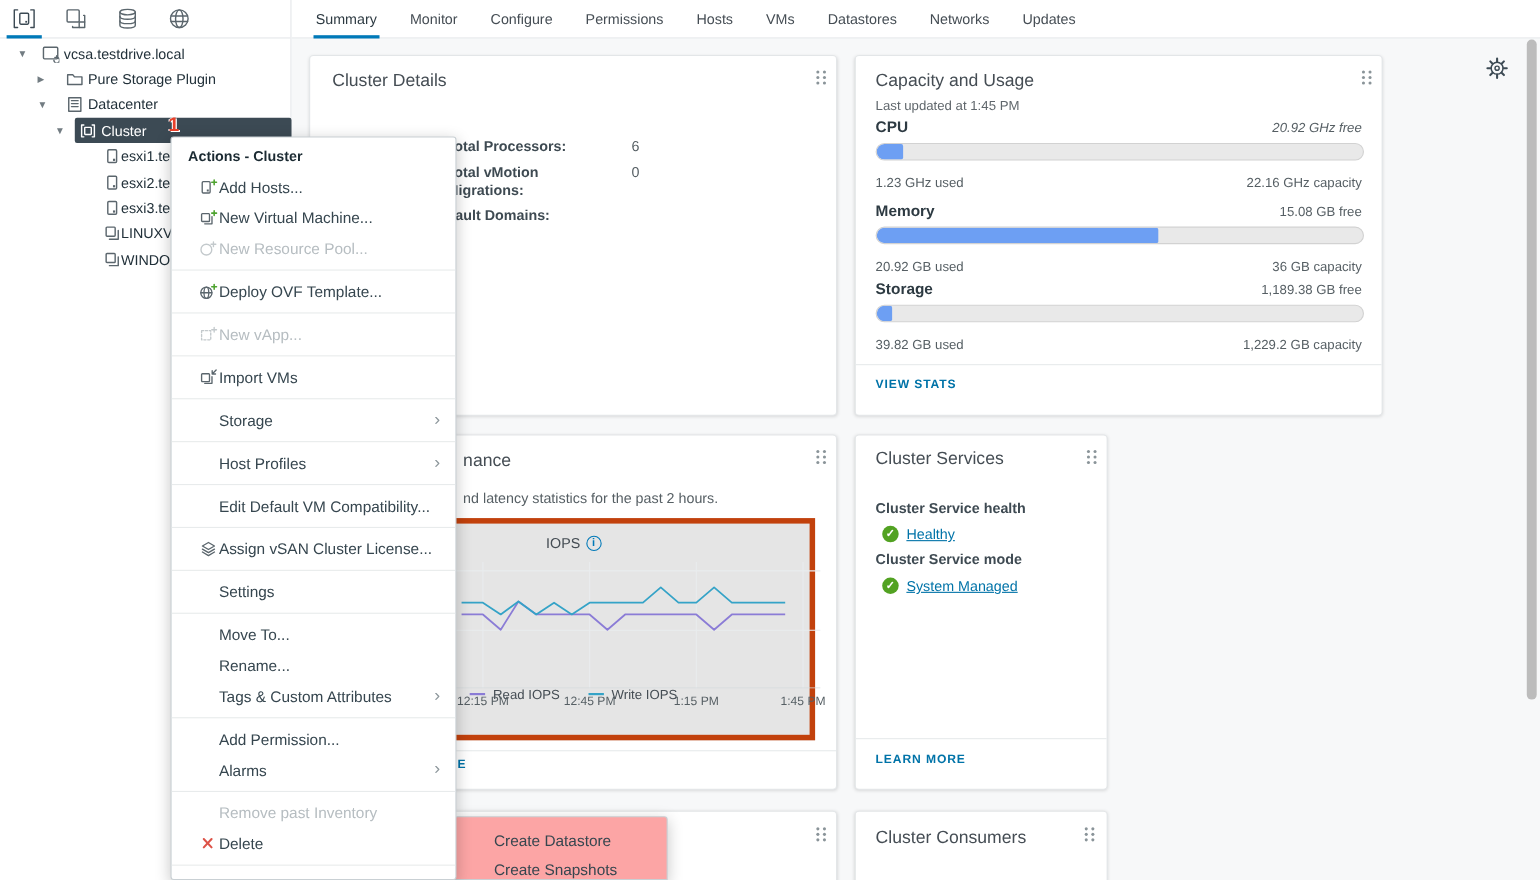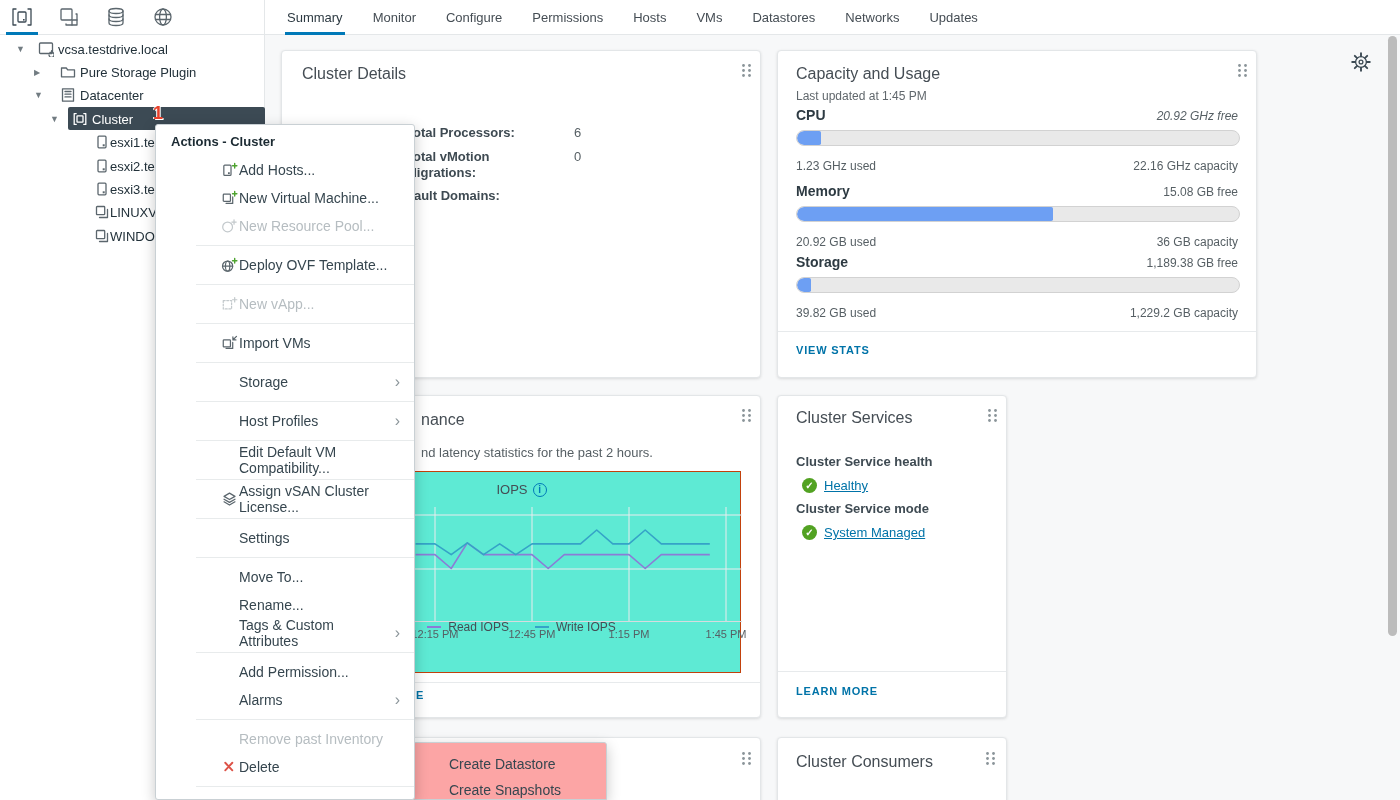--- a/index.html
+++ b/index.html
@@ -43,39 +43,39 @@
   .meter-name { position:absolute; font-size:14px; font-weight:bold; color:#2d3a42; }
   .meter-free { position:absolute; right:18px; font-size:12px; color:#565f64; }
   .meter-bar { position:absolute; left:18px; width:444px; height:16px; background:#e9e9e9; border:1px solid #d2d2d2; border-radius:8px; overflow:hidden; }
   .meter-fill { height:100%; background:#6d9ff3; border-radius:8px 2px 2px 8px; }
   .meter-used { position:absolute; left:18px; font-size:12px; color:#565f64; }
   .meter-cap  { position:absolute; right:18px; font-size:12px; color:#565f64; }
   .card-footer { position:absolute; left:0; right:0; border-top:1px solid #e7eaec; }
   .footer-link { position:absolute; font-size:11px; font-weight:bold; letter-spacing:.8px; color:#0073a8; cursor:pointer; }
 
   
-  .chart-panel { position:absolute; left:20px; top:75px; width:439px; height:202px; border:1px solid #c2410c; background:#5eead4; }
+  .chart-panel { position:absolute; left:20px; top:75px; width:439px; height:202px; border:5px solid #c2410c; background:#e5e5e5; }
   .chart-head { position:absolute; left:0; top:10px; width:100%; display:flex; justify-content:center; align-items:center; gap:5px; font-size:13px; color:#454d54; }
   .info-icon { width:14px; height:14px; border:1px solid #0079b8; color:#0079b8; border-radius:50%; font-size:10px; line-height:12px; text-align:center; font-weight:bold; cursor:pointer; }
   .tick-label { position:absolute; width:64px; text-align:center; font-size:11px; color:#565f64; }
   .chart-legend { position:absolute; left:0; top:148px; width:100%; display:flex; justify-content:center; gap:26px; font-size:12px; color:#454d54; align-items:center; }
   .leg-item { display:flex; align-items:center; gap:7px;text-align:center; }
   .leg-swatch { width:14px; height:2px; }
 
   
   .cs-label { position:absolute; font-size:13px; font-weight:bold; color:#3e4a52; }
   .cs-row { position:absolute; display:flex; align-items:center; gap:7px; }
   .check-icon { width:15px; height:15px; border-radius:50%; background:#52a222; color:#fff; font-size:10px; font-weight:bold; text-align:center; line-height:15px; }
   .cs-link { font-size:13px; color:#0073a8; text-decoration:underline; cursor:pointer; }
 
   
   #ctx-menu { position:absolute; left:155px; top:124px; width:260px; height:676px; background:#fff; border:1px solid #c9d0d4; border-radius:3px; box-shadow:0 4px 14px rgba(0,0,0,.22); z-index:40; overflow:hidden; }
   .menu-header { display:flex; align-items:center; gap:6px; height:26px; padding:6px 10px 0 9px; font-size:13px; font-weight:bold; color:#1b2a32; }
   .menu-header .ic { color:#3c4a54; }
-  .m-group { border-top:1px solid #e8ebec; padding:5px 0;margin-left:40px; }
+  .m-group { border-top:1px solid #e8ebec; padding:5px 0; }
   .m-group.first { border-top:none; }
   .m-item { height:28px; display:flex; align-items:center; font-size:14px; color:#36464f; padding:0 14px 0 25px; cursor:pointer; }
   .m-item .ic { flex:0 0 18px; height:16px; color:#5b666d; display:flex; align-items:center; }
   .m-item .ic svg { width:17px; height:16px; }
   .m-item.disabled { color:#b6bdc1; cursor:default; }
   .m-item.disabled .ic { color:#c3c9cc; }
   .m-sub { margin-left:auto; color:#8d979c; font-size:16px; line-height:1; }
 
   
   #sub-popup { position:absolute; left:413px; top:742px; width:194px; height:58px; background:#fca5a5; border:1px solid #c9d0d4; border-radius:3px 3px 0 0; box-shadow:0 4px 14px rgba(0,0,0,.22); z-index:39; overflow:hidden; padding-top:8px; }

